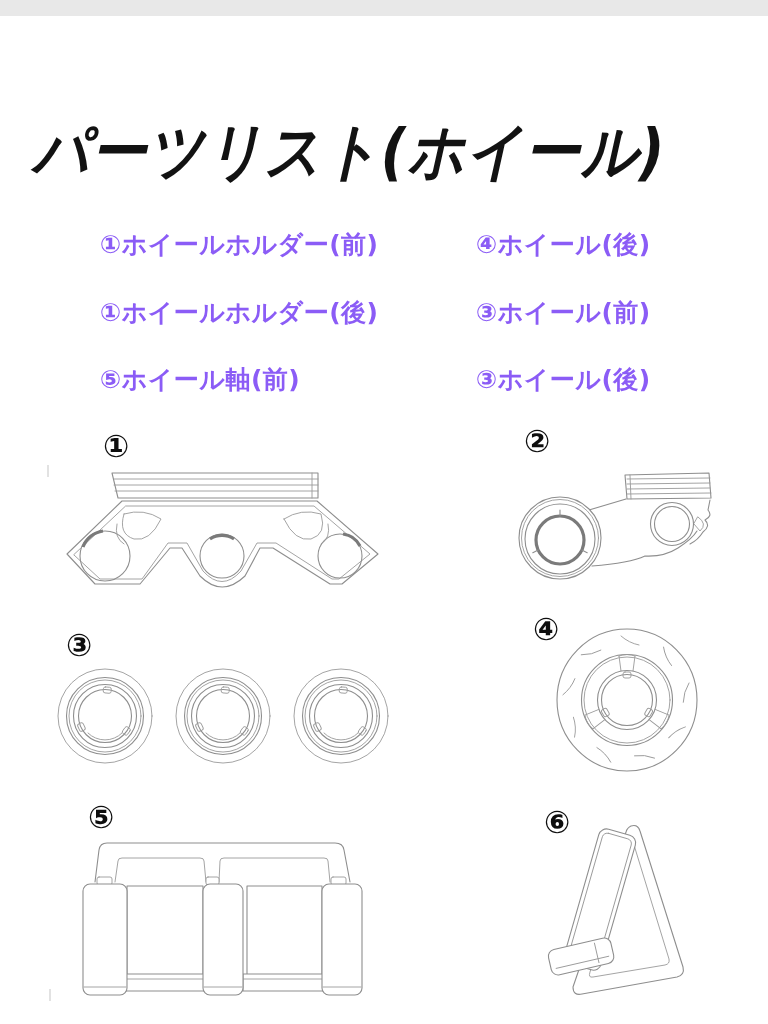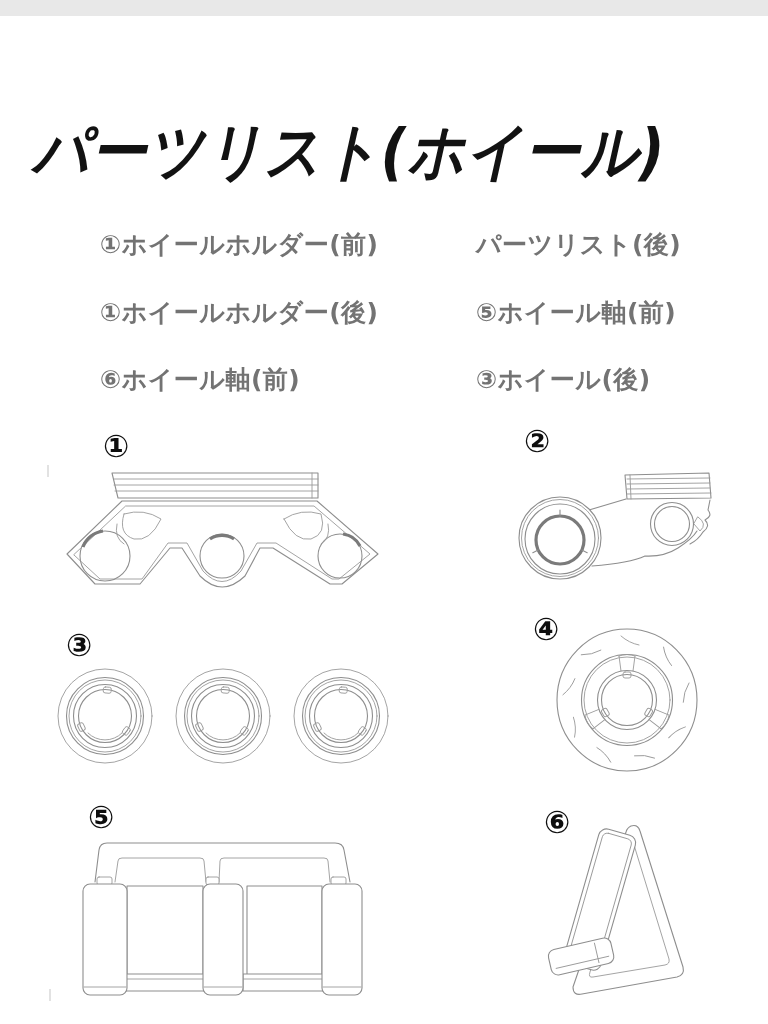--- a/index.html
+++ b/index.html
@@ -9,21 +9,21 @@
     font-family:"DejaVu Sans", sans-serif; color:#141414;
   }
   .title {
     position:absolute; left:32px; top:56px; width:712px;
     font-size:56px; font-weight:900; font-style:italic;
     letter-spacing:1px; white-space:nowrap; color:#121212;
     transform:scaleY(1.12); transform-origin:left top;
   }
   .list-item {
     position:absolute; font-size:25px; font-weight:bold;
-    white-space:nowrap; color:#737373; letter-spacing:0.5px;
+    white-space:nowrap; color:#8b5cf6; letter-spacing:0.5px;
   }
   .li-c1 { left:100px; }
   .li-c2 { left:476px; }
   .li-r1 { top:212px; }
   .li-r2 { top:280px; }
   .li-r3 { top:347px; }
   .fig-label {
     position:absolute; font-size:31px; font-weight:bold; color:#0e0e0e;
   }
   .fig { position:absolute; }
@@ -36,23 +36,23 @@
 </style>
 </head>
 <body>
 
 <div class="page">
 
   <h1 class="title">パーツリスト(ホイール)</h1>
 
   <div class="list-item li-c1 li-r1">①ホイールホルダー(前)</div>
   <div class="list-item li-c1 li-r2">①ホイールホルダー(後)</div>
-  <div class="list-item li-c1 li-r3">⑥ホイール軸(前)</div>
-  <div class="list-item li-c2 li-r1">パーツリスト(後)</div>
-  <div class="list-item li-c2 li-r2">⑤ホイール軸(前)</div>
+  <div class="list-item li-c1 li-r3">⑤ホイール軸(前)</div>
+  <div class="list-item li-c2 li-r1">④ホイール(後)</div>
+  <div class="list-item li-c2 li-r2">③ホイール(前)</div>
   <div class="list-item li-c2 li-r3">③ホイール(後)</div>
 
   <span class="fig-label" style="left:103px; top:412px;">①</span>
   <span class="fig-label" style="left:524px; top:407px;">②</span>
   <span class="fig-label" style="left:66px;  top:611px;">③</span>
   <span class="fig-label" style="left:533px; top:595px;">④</span>
   <span class="fig-label" style="left:88px;  top:783px;">⑤</span>
   <span class="fig-label" style="left:544px; top:788px;">⑥</span>
 
   <div class="fig" style="left:60px; top:450px;">

